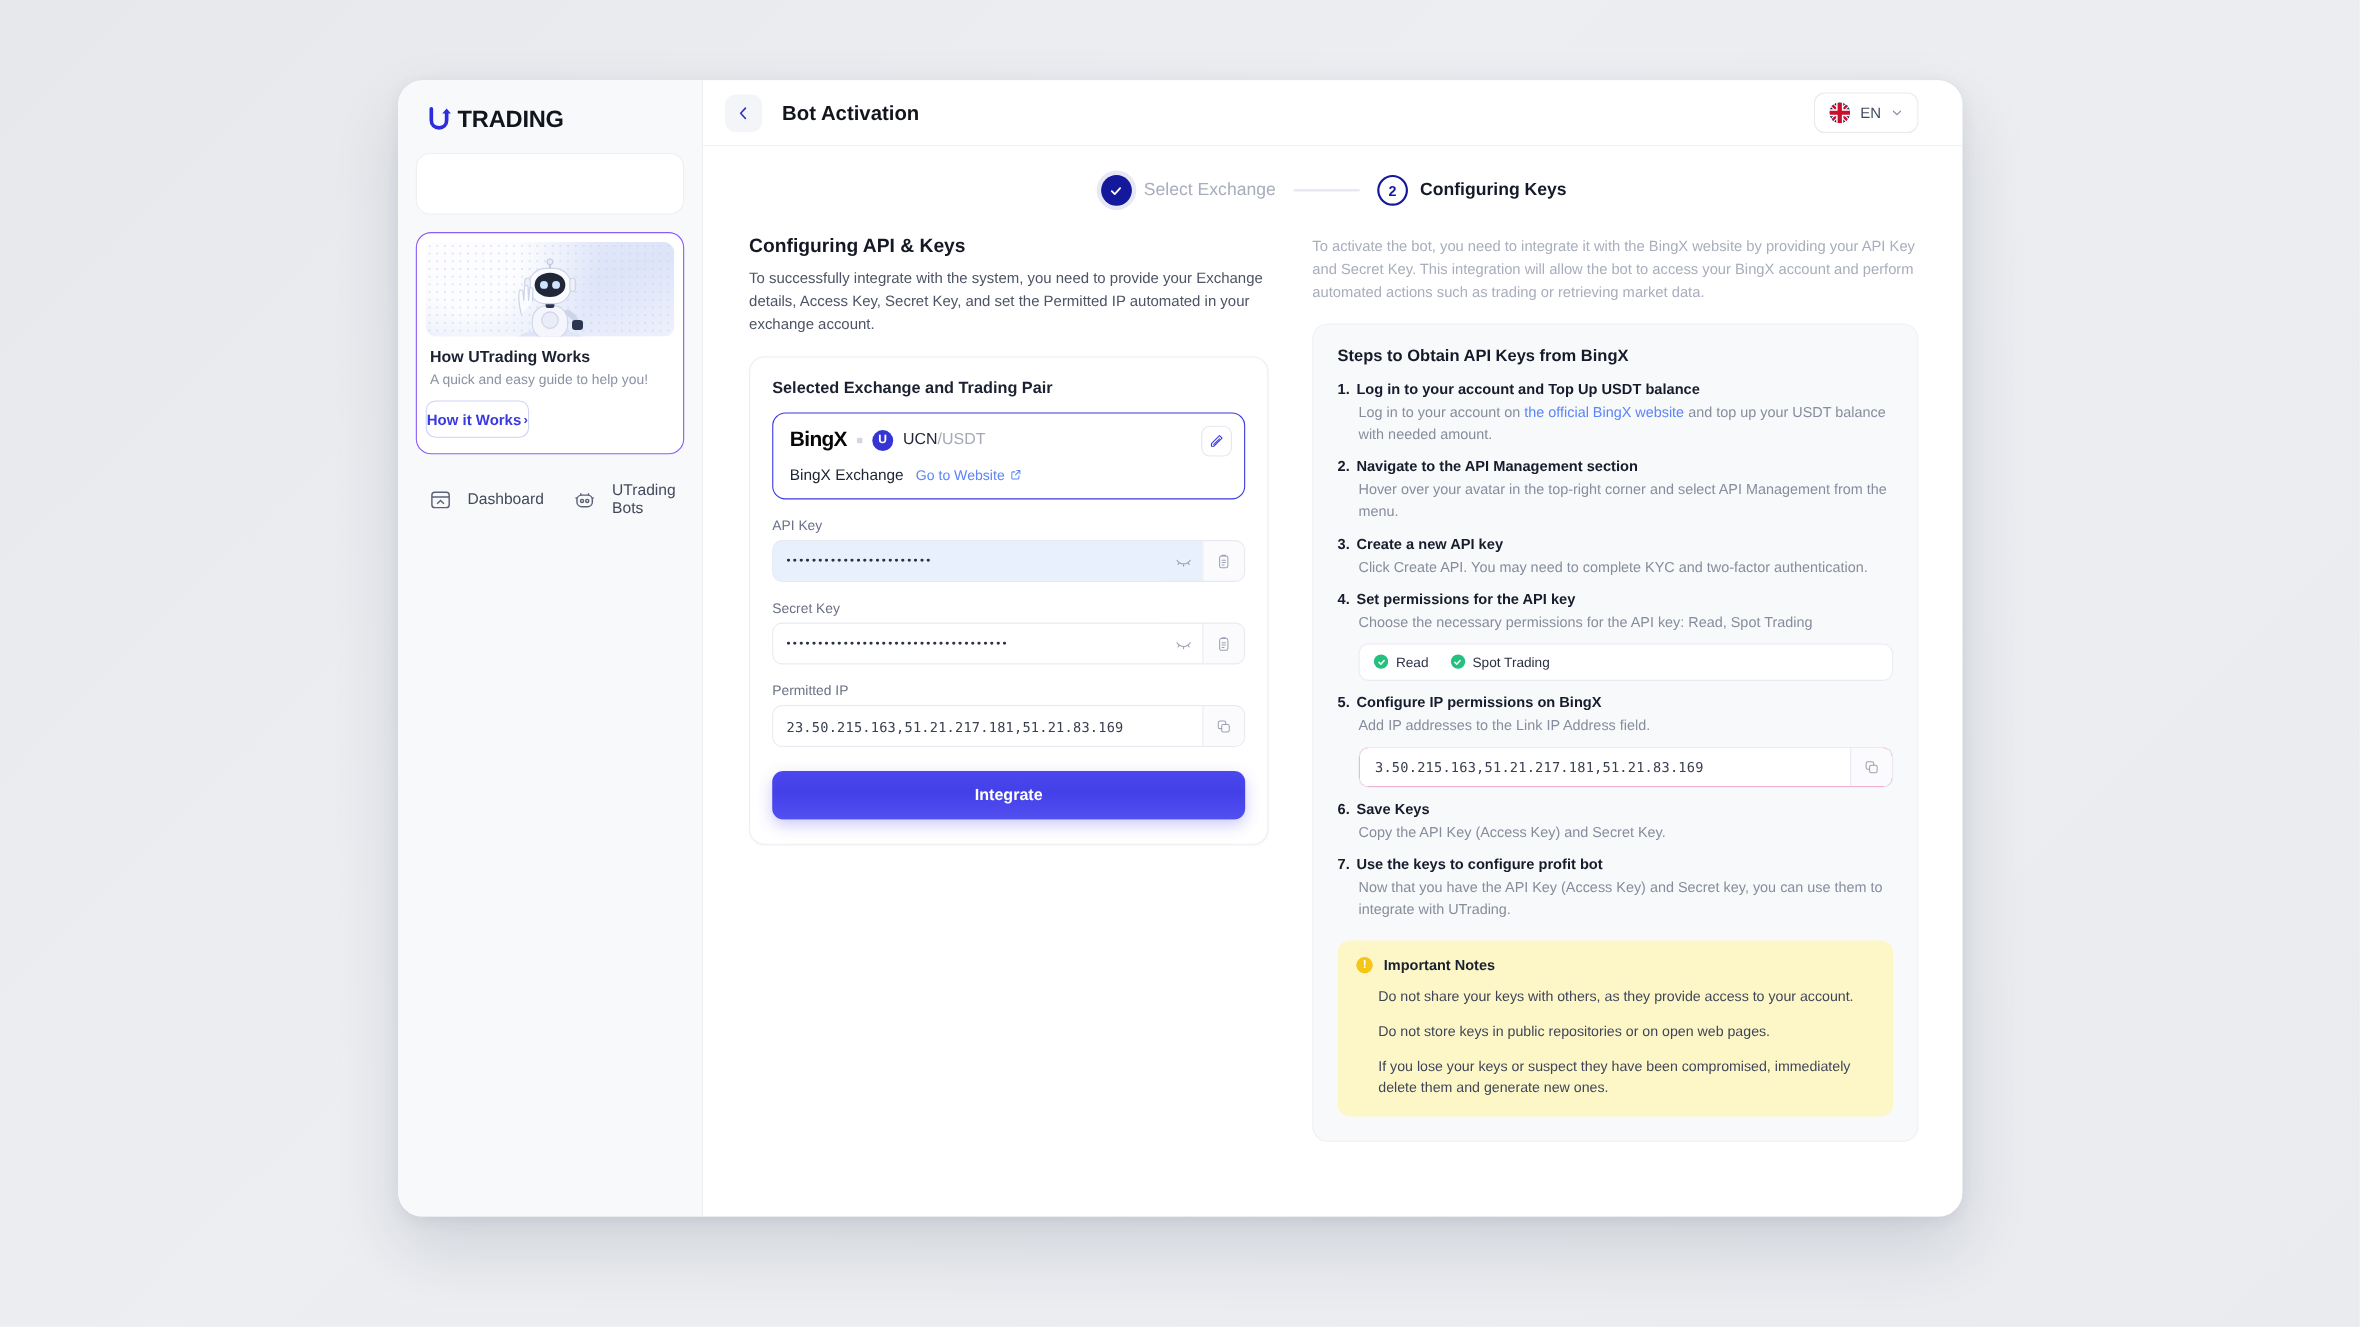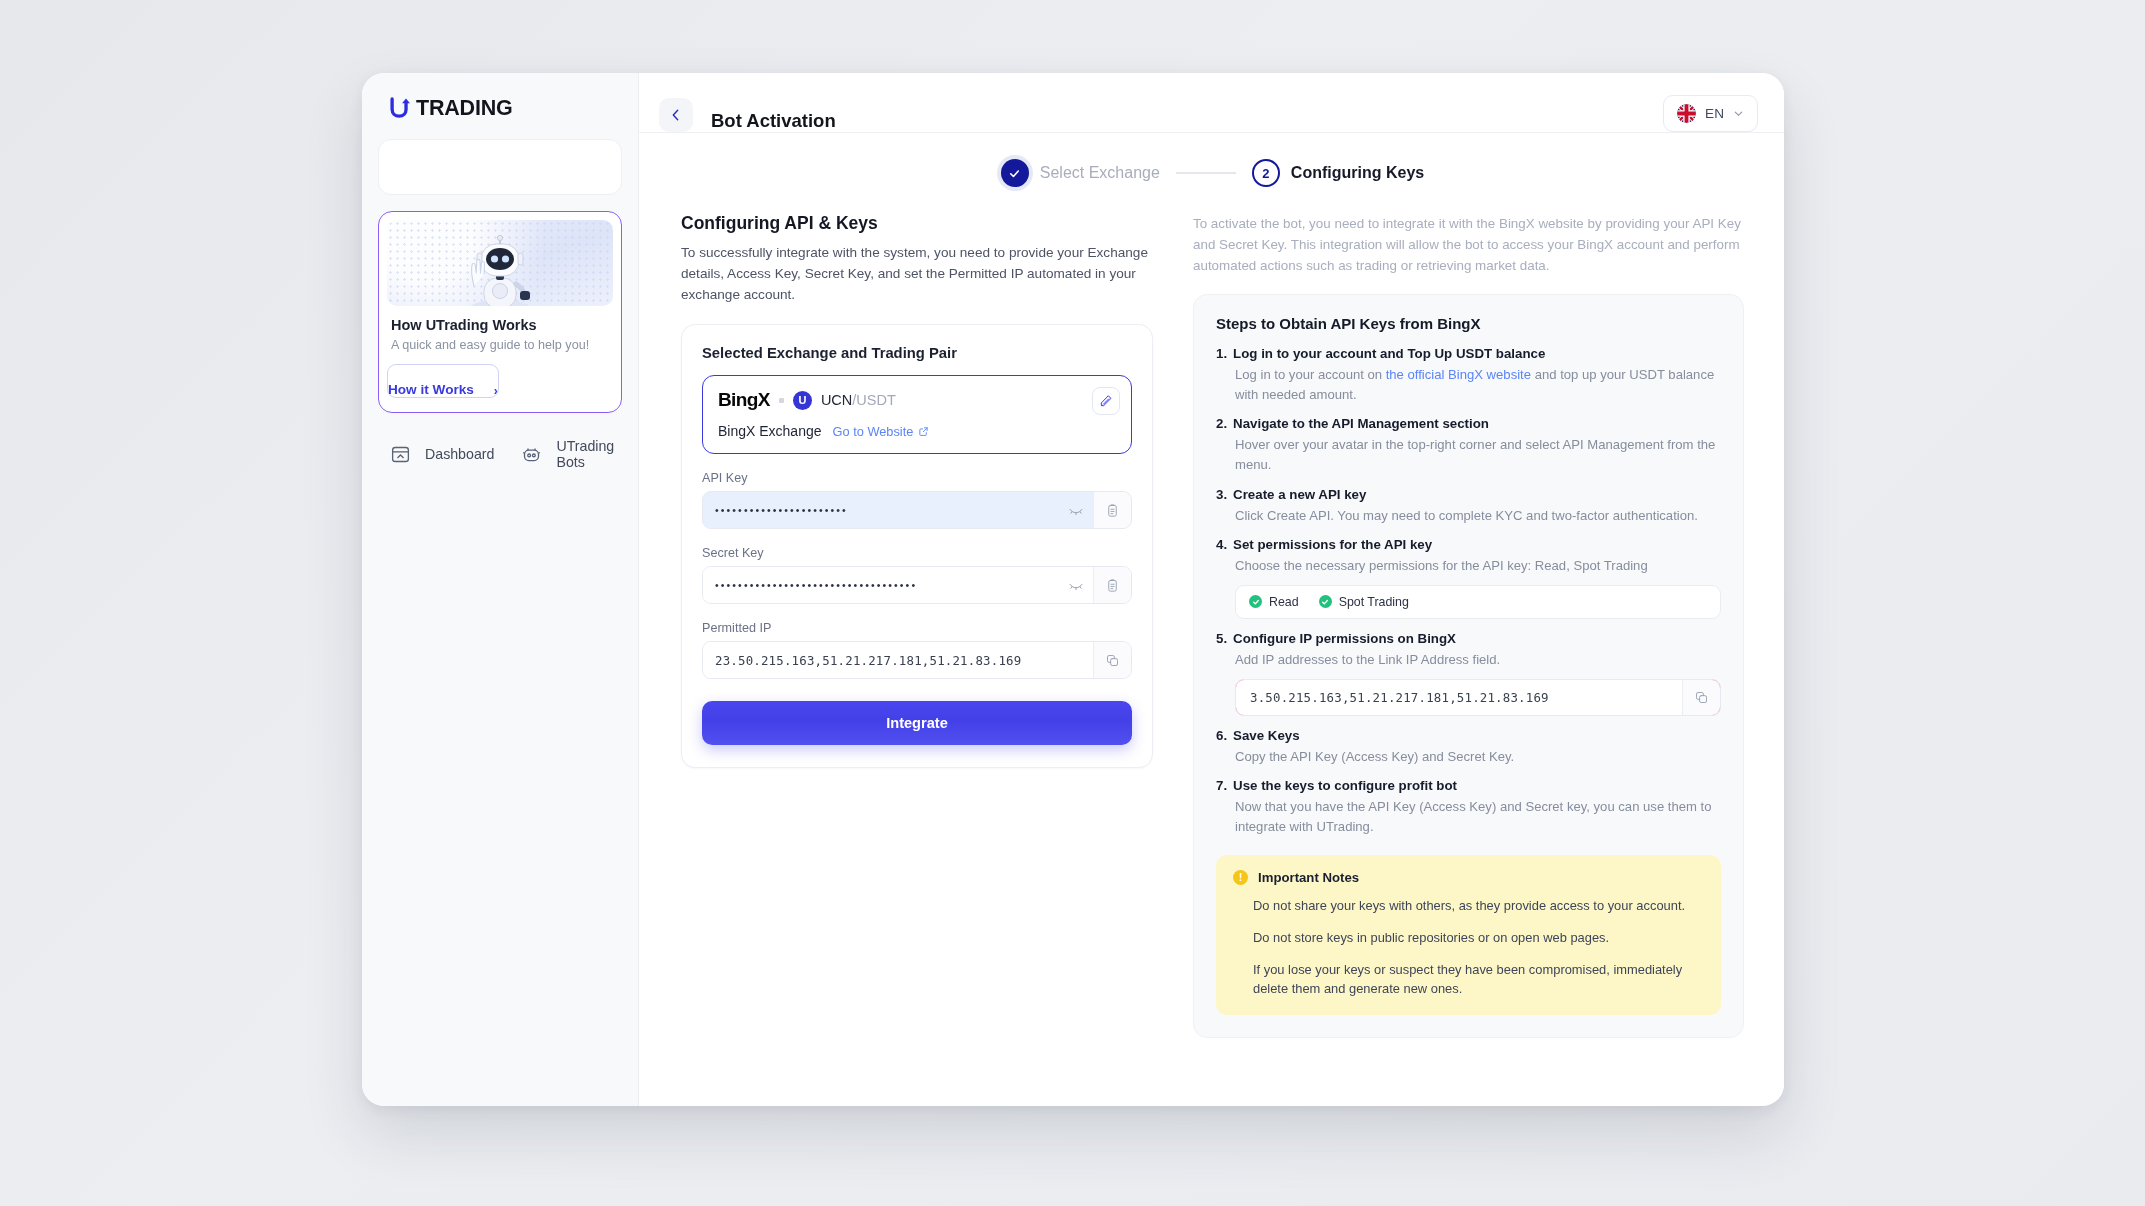--- a/index.html
+++ b/index.html
@@ -59,41 +59,41 @@
   }
   .promo-img::before{
     content:""; position:absolute; inset:0;
     background-image: radial-gradient(#c9d2ef 1px, transparent 1.1px);
     background-size: 7px 7px; opacity:.55;
   }
   .robot { position:absolute; left:50%; bottom:-6px; transform:translateX(-50%); }
   .promo-title { font-size: 14.5px; font-weight: 700; color:#1b2130; margin: 11px 0 5px 4px; }
   .promo-sub { font-size: 12.6px; color:#8b92a3; margin: 0 0 12px 4px; }
   .promo-btn {
-    display:flex; align-items:flex-end; justify-content:center; gap:20px;
+    display:flex; align-items:center; justify-content:center; gap:2px;
     height: 34px; border: 1px solid #cdd4f6; border-radius: 9px;
     background:#fff; color:#3939df; font-size: 13.6px; font-weight: 600;
     cursor: pointer;
   }
   .promo-btn .chev { font-size: 12px; line-height: 1; }
 
   .nav { display:flex; flex-direction:row; gap: 7px; padding-left: 2px; align-items: flex-end; }
   .nav-item {
     display:flex; align-items:center; gap: 14px;
     height: 38px; padding: 0 10px; border-radius: 10px;
     color:#434a5c; font-size: 14.2px; cursor:pointer;
   }
   .nav-icon { width: 21px; height: 21px; flex:0 0 21px; display:block; }
 
   
   .main { flex: 1; display:flex; flex-direction:column; min-width:0; background:#fff; }
   .topbar {
     height: 60px; flex:0 0 60px;
     border-bottom: 1px solid #eef0f4;
-    display:flex; align-items:flex-end; padding: 0 26px 0 20px;
+    display:flex; align-items:center; padding: 0 40px 0 20px;
   }
   .back-btn {
     width: 34px; height: 34px; border-radius: 10px; background:#f4f5f9;
     display:flex; align-items:center; justify-content:center; cursor:pointer;
     border: none;
   }
   .page-title { font-size: 18.5px; font-weight: 600; color:#12151c; margin-left: 18px; }
   .lang {
     margin-left:auto; display:flex; align-items:center; gap:9px;
     height: 37px; padding: 0 13px; border:1px solid #e8eaf0; border-radius: 10px;

